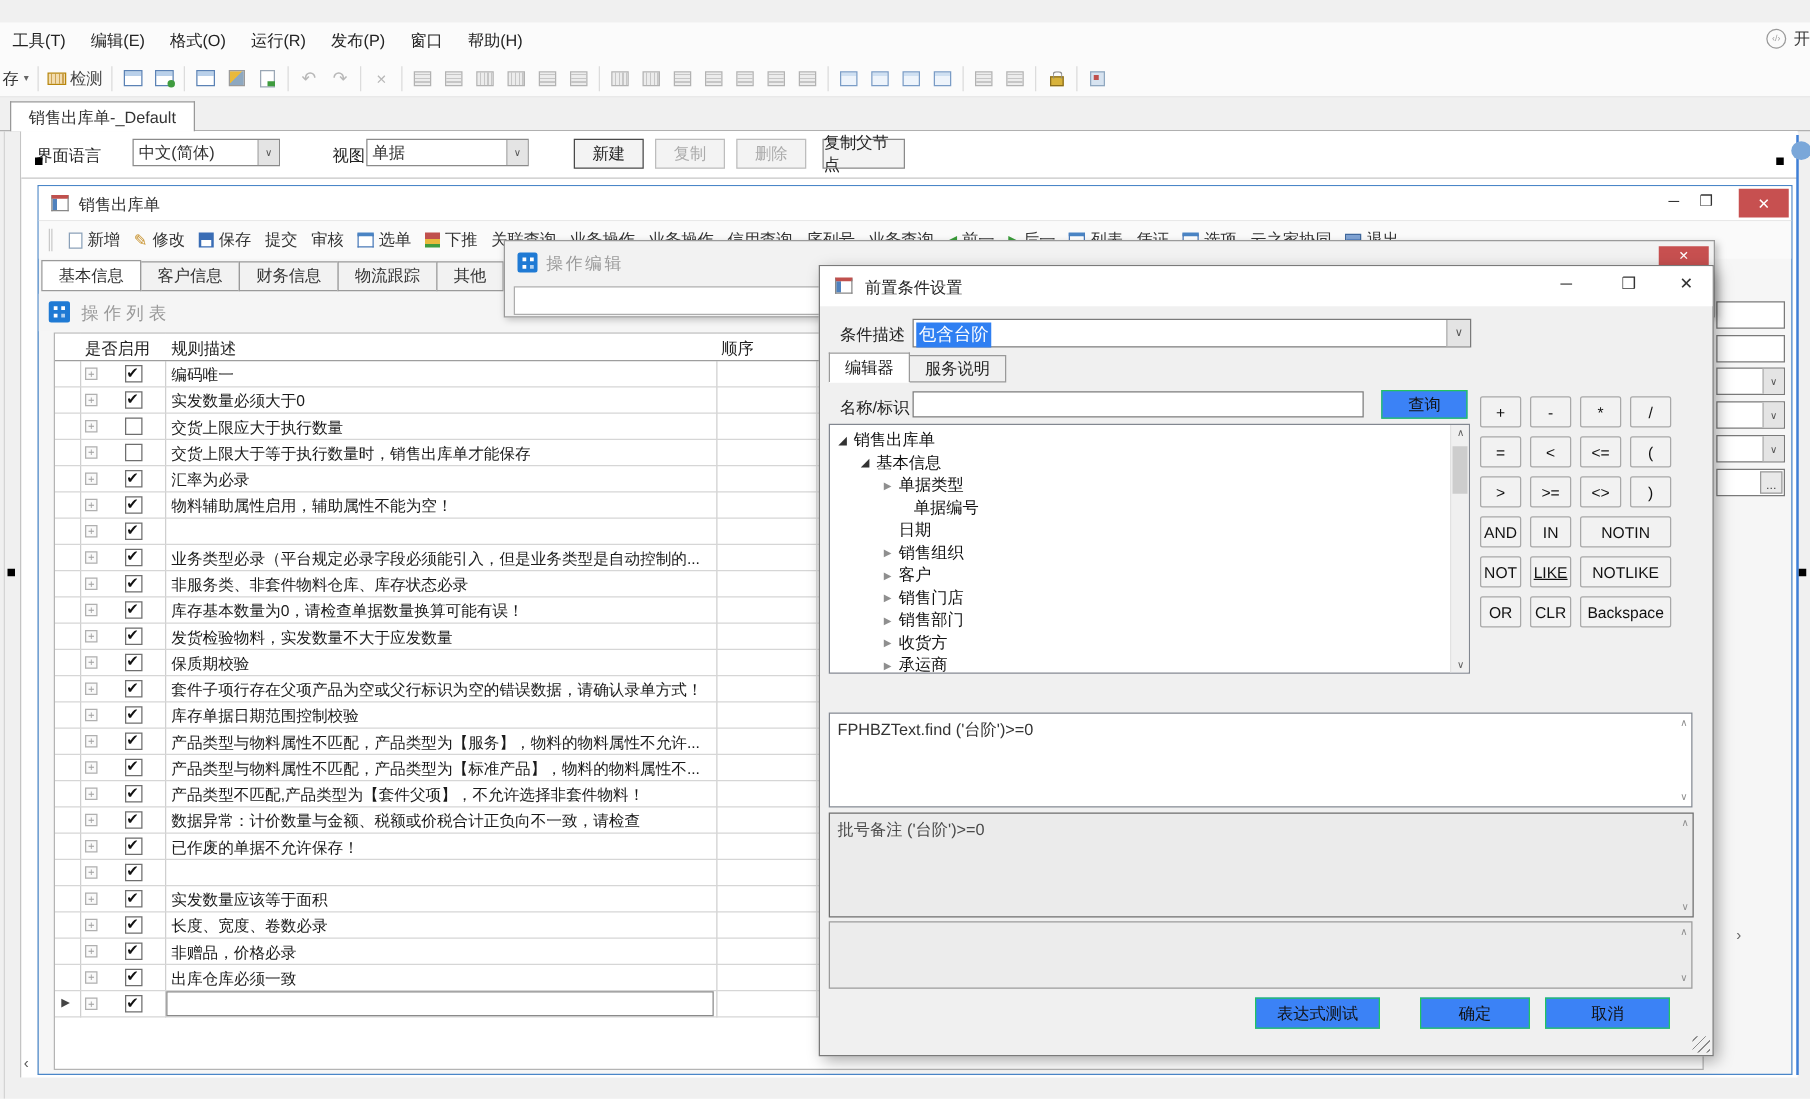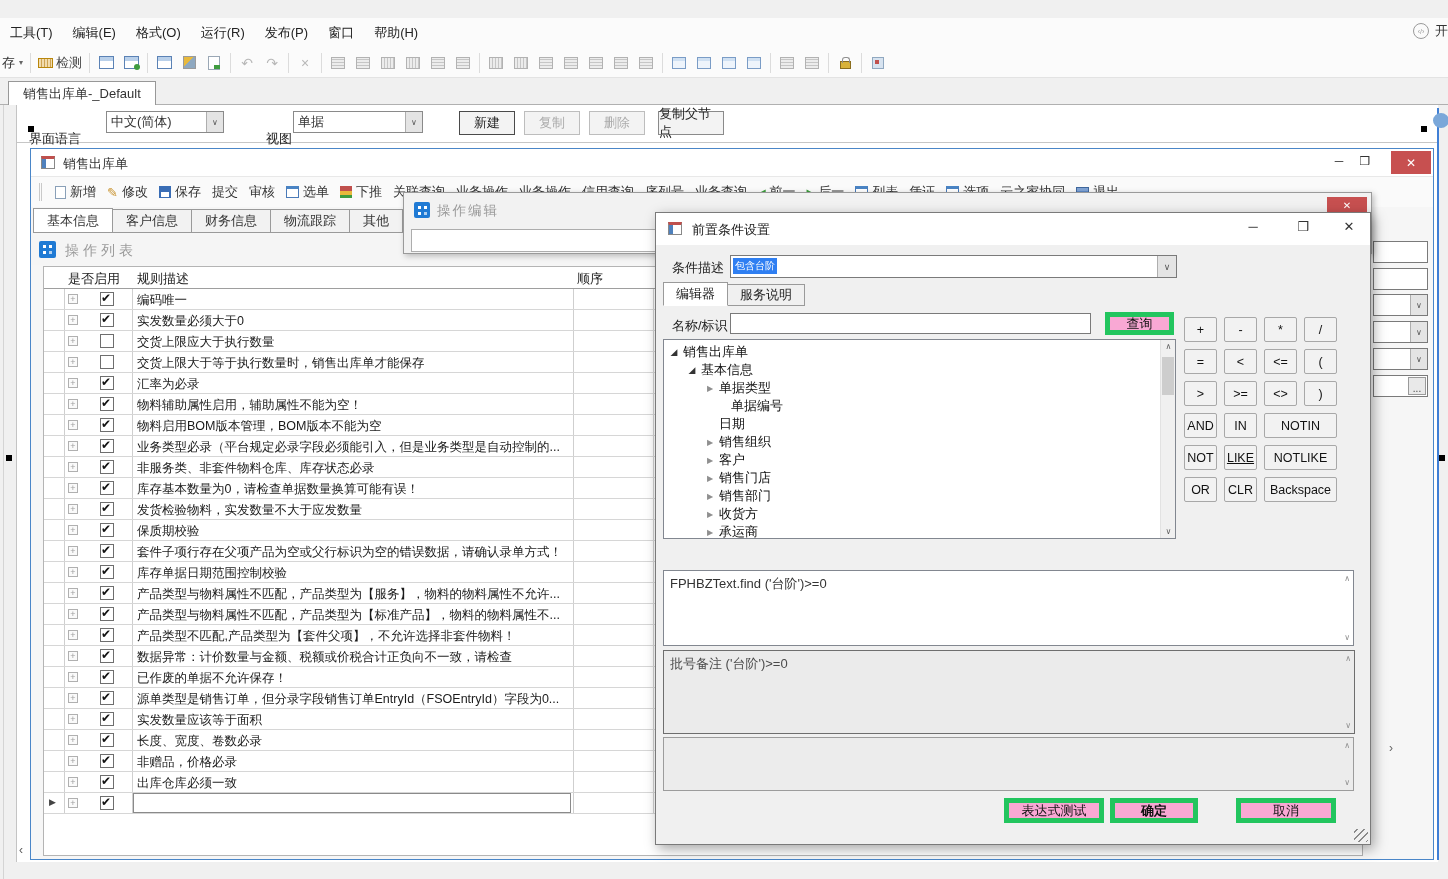--- a/index.html
+++ b/index.html
@@ -34,21 +34,21 @@
   .caret { font-size:8px; color:#666; }
 
   
   .tabstrip { left:0; top:80px; width:1448px; height:25px; }
   .tabstrip .baseline { position:absolute; left:0; top:24px; width:1448px; height:1px; background:#b0b0b0; }
   .doctab { position:absolute; left:8px; top:1px; height:24px; padding:0 14px; background:#fff; border:1px solid #989898; border-bottom:none; display:flex; align-items:center; z-index:2; }
 
   
   .canvas { left:16px; top:105px; width:1422px; height:757px; background:#fff; border-left:1px solid #c4c4c4; }
   .formbar { position:absolute; left:0; top:0; width:100%; height:38px; background:#fff; border-bottom:1px solid #c6c6c6; }
-  .flabel { position:absolute; top:25px; color:#222; }
+  .flabel { position:absolute; top:11px; color:#222; }
   .combo { position:absolute; height:22px; background:#fff; border:1px solid #8a8a8a; display:flex; align-items:center; }
   .combo .cval { flex:1; padding-left:4px; overflow:hidden; white-space:nowrap; }
   .combo .carrow { width:17px; height:100%; background:#e4e4e4; border-left:1px solid #aeaeae; color:#555; font-size:8px; display:flex; align-items:center; justify-content:center; }
   .fbtn { position:absolute; top:6px; height:24px; background:#f3f3f3; border:1px solid #8a8a8a; display:flex; align-items:center; justify-content:center; font-size:13px; color:#222; }
   .fbtn.primary { border-color:#4a4a4a; }
   .fbtn.disabled { color:#ababab; border-color:#bdbdbd; }
   .vline-a { left:3px; top:105px; width:1px; height:774px; background:#d4d4d4; }
   .blueline { left:1437px; top:108px; width:2px; height:752px; background:#3f7fd6; }
   .bluecircle { left:1433px; top:113px; width:16px; height:15px; border-radius:50%; background:#7aa7d9; }
   .handle { width:6px; height:6px; background:#000; z-index:6; }
@@ -112,27 +112,27 @@
   .editdlg .close { position:absolute; right:4px; top:4px; width:40px; height:17px; background:#c75050; color:#fff; font-size:10px; display:flex; align-items:center; justify-content:center; }
   .editdlg .inp { position:absolute; left:7px; top:36px; width:248px; height:23px; background:#fff; border:1px solid #adadad; }
 
   .conddlg { left:655px; top:212px; width:716px; height:633px; background:#f0f0f0; border:1px solid #7a7a7a; box-shadow:3px 4px 12px rgba(0,0,0,.35); z-index:30; }
   .cd-title { position:absolute; left:0; top:0; width:100%; height:32px; background:#fff; }
   .cd-title .formic { top:9px; left:12px; }
   .cd-title .t { position:absolute; left:36px; top:8px; color:#222; }
   .cd-ctl { position:absolute; top:6px; width:22px; text-align:center; color:#333; font-size:13px; }
   .cd-label { position:absolute; color:#222; }
   .cd-combo { position:absolute; left:74px; top:42px; width:447px; height:23px; background:#fff; border:1px solid #7a7a7a; }
-  .cd-combo .sel { position:absolute; left:2px; top:2px; background:#2f7ff2; color:#fff; padding:1px 2px; font-size:10px; }
+  .cd-combo .sel { position:absolute; left:2px; top:2px; background:#2f7ff2; color:#fff; padding:1px 2px; font-size:14px; }
   .cd-combo .carrow2 { position:absolute; right:0; top:0; width:19px; height:100%; background:#e4e4e4; border-left:1px solid #aeaeae; color:#555; font-size:9px; display:flex; align-items:center; justify-content:center; }
   .cd-tabs { position:absolute; left:7px; top:69px; height:24px; display:flex; align-items:flex-end; }
   .cdtab { height:22px; padding:0 12px; border:1px solid #9a9a9a; background:#f0f0f0; display:flex; align-items:center; margin-right:-1px; color:#222; }
   .cdtab.active { height:24px; background:#fff; border-bottom:1px solid #fff; z-index:2; }
   .cd-input { position:absolute; left:74px; top:100px; width:361px; height:21px; background:#fff; border:1px solid #7a7a7a; }
-  .cd-btn { position:absolute; background:#f9a8d4; border:5px solid #22c55e; display:flex; align-items:center; justify-content:center; color:#111; }
+  .cd-btn { position:absolute; background:#3b82f6; border:1px solid #22c55e; display:flex; align-items:center; justify-content:center; color:#111; }
   .tree { position:absolute; left:7px; top:126px; width:513px; height:200px; background:#fff; border:1px solid #828790; overflow:hidden; }
   .trow { height:18px; display:flex; align-items:center; white-space:nowrap; }
   .tarrow { display:inline-block; width:12px; text-align:center; }
   .tarrow.exp { font-size:9px; color:#333; }
   .tarrow.col { font-size:8px; color:#8f8f8f; }
   .tlabel { margin-left:3px; color:#111; }
   .sbar { position:absolute; right:0; top:0; width:15px; height:100%; background:#f0f0f0; border-left:1px solid #e2e2e2; }
   .sbar .th { position:absolute; left:1px; top:17px; width:12px; height:38px; background:#cdcdcd; }
   .sbar .up,.sbar .dn { position:absolute; left:0; width:15px; text-align:center; color:#606060; font-size:8px; }
   .sbar .up{top:2px;} .sbar .dn{bottom:2px;}
@@ -440,21 +440,20 @@
           <span class="gdesc">汇率为必录</span>
         </div>
         <div class="grow">
           <span class="expando">+</span>
           <span class="cb checked"></span>
           <span class="gdesc">物料辅助属性启用，辅助属性不能为空！</span>
         </div>
         <div class="grow">
           <span class="expando">+</span>
           <span class="cb checked"></span>
-          <span class="gdesc">物料启用BOM版本管理，BOM版本不能为空</span>
         </div>
         <div class="grow">
           <span class="expando">+</span>
           <span class="cb checked"></span>
           <span class="gdesc">业务类型必录（平台规定必录字段必须能引入，但是业务类型是自动控制的...</span>
         </div>
         <div class="grow">
           <span class="expando">+</span>
           <span class="cb checked"></span>
           <span class="gdesc">非服务类、非套件物料仓库、库存状态必录</span>
@@ -505,21 +504,20 @@
           <span class="gdesc">数据异常：计价数量与金额、税额或价税合计正负向不一致，请检查</span>
         </div>
         <div class="grow">
           <span class="expando">+</span>
           <span class="cb checked"></span>
           <span class="gdesc">已作废的单据不允许保存！</span>
         </div>
         <div class="grow">
           <span class="expando">+</span>
           <span class="cb checked"></span>
-          <span class="gdesc">源单类型是销售订单，但分录字段销售订单EntryId（FSOEntryId）字段为0...</span>
         </div>
         <div class="grow">
           <span class="expando">+</span>
           <span class="cb checked"></span>
           <span class="gdesc">实发数量应该等于面积</span>
         </div>
         <div class="grow">
           <span class="expando">+</span>
           <span class="cb checked"></span>
           <span class="gdesc">长度、宽度、卷数必录</span>
@@ -676,15 +674,15 @@
     <div class="op-btn" style="left: 528px; top: 200px; width: 33px; height: 25px;">AND</div>
     <div class="op-btn" style="left: 568px; top: 200px; width: 33px; height: 25px;">IN</div>
     <div class="op-btn" style="left: 608px; top: 200px; width: 73px; height: 25px;">NOTIN</div>
     <div class="op-btn" style="left: 528px; top: 232px; width: 33px; height: 25px;">NOT</div>
     <div class="op-btn" style="left: 568px; top: 232px; width: 33px; height: 25px; text-decoration: underline;">LIKE</div>
     <div class="op-btn" style="left: 608px; top: 232px; width: 73px; height: 25px;">NOTLIKE</div>
     <div class="op-btn" style="left: 528px; top: 264px; width: 33px; height: 25px;">OR</div>
     <div class="op-btn" style="left: 568px; top: 264px; width: 33px; height: 25px;">CLR</div>
     <div class="op-btn" style="left: 608px; top: 264px; width: 73px; height: 25px;">Backspace</div>
     <div class="cd-btn" style="left: 348px; top: 585px; width: 100px; height: 25px;">表达式测试</div>
-    <div class="cd-btn" style="left: 454px; top: 585px; width: 88px; height: 25px; font-weight: bold;">确定</div>
+    <div class="cd-btn" style="left: 480px; top: 585px; width: 88px; height: 25px;">确定</div>
     <div class="cd-btn" style="left: 580px; top: 585px; width: 100px; height: 25px;">取消</div>
   </div>
 
 </body></html>

